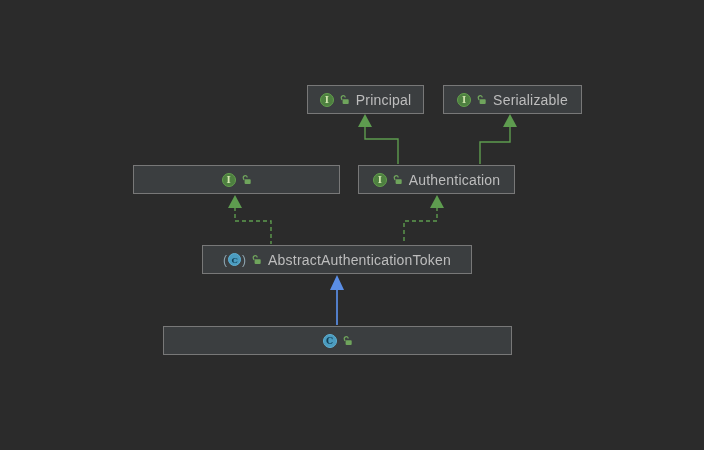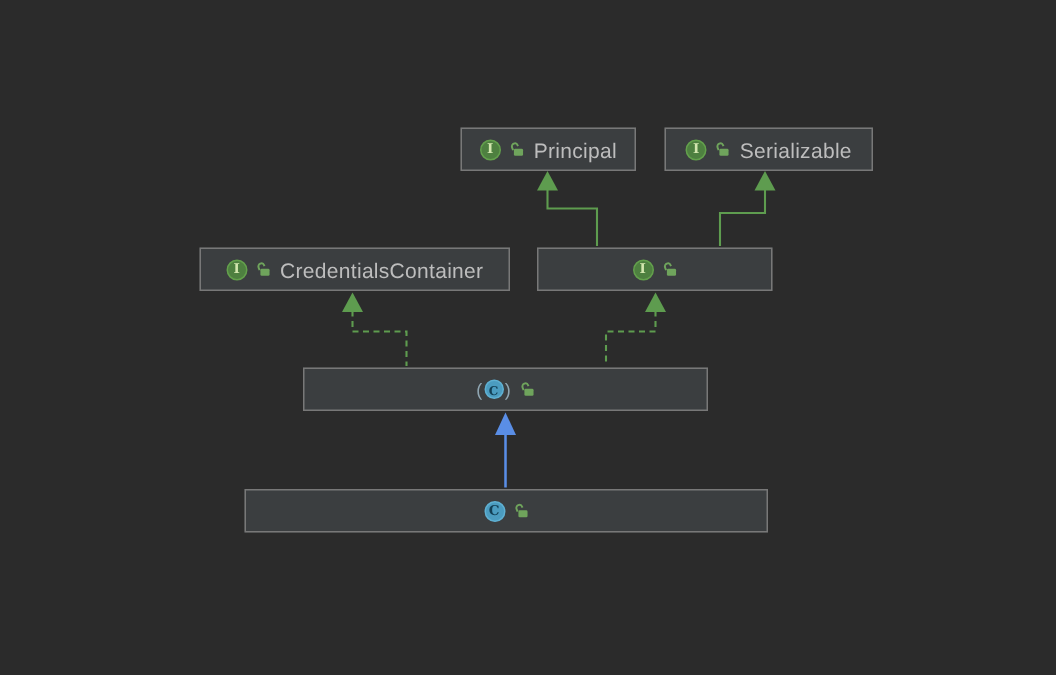--- a/index.html
+++ b/index.html
@@ -117,45 +117,46 @@
   </div>
 
   <div class="node" style="left:133px;top:165px;width:205px">
     <span class="badge iface">I</span>
     <span class="lock">
       <svg width="11" height="11" viewBox="0 0 11 11">
           <path d="M2.4 5.4 V3.6 a2 2 0 0 1 4 0 V4.2" fill="none" stroke="#6fa45c" stroke-width="1.3" transform="rotate(-22 4.4 4)"></path>
           <rect x="3.6" y="5.2" width="6.1" height="4.7" rx="0.9" fill="#6fa45c"></rect>
         </svg>
     </span>
-    <span class="label">CredentialsContainer</span>
   </div>
 
   <div class="node" style="left:358px;top:165px;width:155px">
     <span class="badge iface">I</span>
     <span class="lock">
       <svg width="11" height="11" viewBox="0 0 11 11">
           <path d="M2.4 5.4 V3.6 a2 2 0 0 1 4 0 V4.2" fill="none" stroke="#6fa45c" stroke-width="1.3" transform="rotate(-22 4.4 4)"></path>
           <rect x="3.6" y="5.2" width="6.1" height="4.7" rx="0.9" fill="#6fa45c"></rect>
         </svg>
     </span>
+    <span class="label">Authentication</span>
   </div>
 
   <div class="node" style="left:202px;top:245px;width:268px">
     <span class="abstract-wrap">
       <span class="paren">(</span>
       <span class="badge cls" style="width:13px;height:13px;font-size:8px;">C</span>
       <span class="paren">)</span>
     </span>
     <span class="lock">
       <svg width="11" height="11" viewBox="0 0 11 11">
           <path d="M2.4 5.4 V3.6 a2 2 0 0 1 4 0 V4.2" fill="none" stroke="#6fa45c" stroke-width="1.3" transform="rotate(-22 4.4 4)"></path>
           <rect x="3.6" y="5.2" width="6.1" height="4.7" rx="0.9" fill="#6fa45c"></rect>
         </svg>
     </span>
+    <span class="label">AbstractAuthenticationToken</span>
   </div>
 
   <div class="node" style="left:163px;top:326px;width:347px">
     <span class="badge cls">C</span>
     <span class="lock">
       <svg width="11" height="11" viewBox="0 0 11 11">
           <path d="M2.4 5.4 V3.6 a2 2 0 0 1 4 0 V4.2" fill="none" stroke="#6fa45c" stroke-width="1.3" transform="rotate(-22 4.4 4)"></path>
           <rect x="3.6" y="5.2" width="6.1" height="4.7" rx="0.9" fill="#6fa45c"></rect>
         </svg>
     </span>

